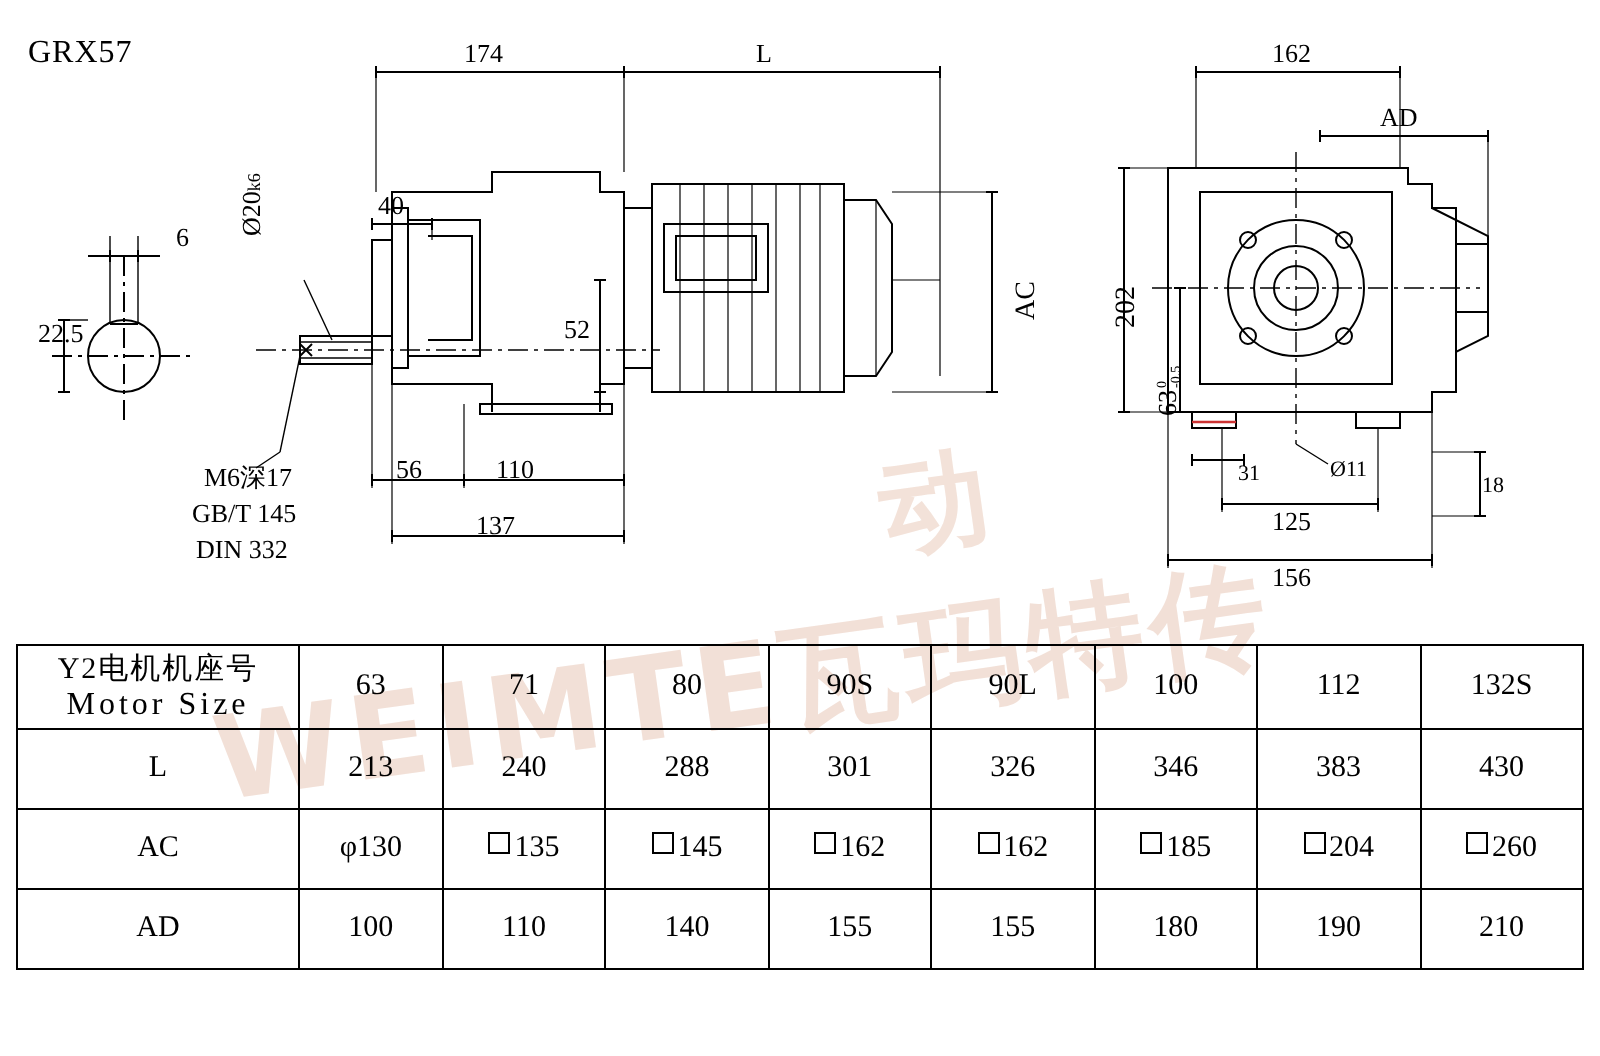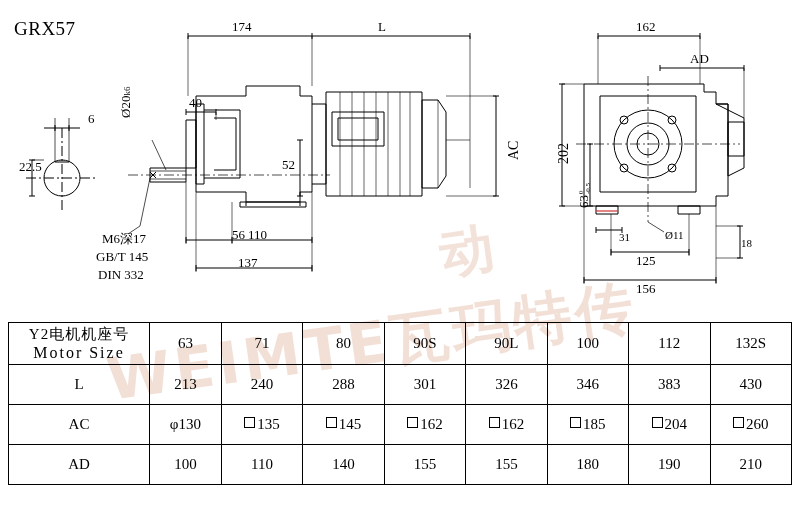--- a/index.html
+++ b/index.html
@@ -13,21 +13,21 @@
   }
   .stage{position:relative;width:800px;height:528px;}
 
   
   .lbl{position:absolute;font-size:13px;line-height:1;white-space:nowrap;text-align:center;}
   .lbl.sm{font-size:11px;margin-left:19px;}
 
   
   #title{
     position:absolute;left:14px;top:18px;
-    font-size:19px;font-family:"Liberation Serif",serif;letter-spacing:.5px;
+    font-size:16px;font-family:"Liberation Serif",serif;letter-spacing:.5px;
   }
 
   
   #watermark{
     position:absolute;left:105px;top:305px;
     font-size:58px;font-family:"DejaVu Sans",sans-serif;font-weight:bold;
     color:rgba(215,160,130,0.32);
     letter-spacing:4px;white-space:nowrap;
     transform:rotate(-8deg);
     pointer-events:none;
@@ -255,21 +255,21 @@
   <div class="lbl" style="left:189px;top:96px;">40</div>
 
   <div style="position:absolute;left:118px;top:118px;transform:rotate(-90deg);transform-origin:left top;white-space:nowrap;font-size:13px;">
     <span>Ø20</span><span style="font-size:9px;">k6</span>
   </div>
 
   <div class="lbl" style="left:282px;top:158px;">52</div>
 
   <div style="position:absolute;left:506px;top:160px;transform:rotate(-90deg);transform-origin:left top;white-space:nowrap;font-size:14px;">AC</div>
 
-  <div class="lbl" style="left:212px;top:228px;padding-left:20px;">56</div>
+  <div class="lbl" style="left:198px;top:228px;">56</div>
   <div class="lbl" style="left:248px;top:228px;">110</div>
   <div class="lbl" style="left:238px;top:256px;">137</div>
 
   <div class="lbl" style="left:102px;top:232px;">M6深17</div>
   <div class="lbl" style="left:96px;top:250px;font-family:Liberation Serif, serif;">GB/T 145</div>
   <div class="lbl" style="left:98px;top:268px;">DIN 332</div>
 
   <div class="lbl" style="left:636px;top:20px;">162</div>
   <div class="lbl" style="left:690px;top:52px;">AD</div>
 

